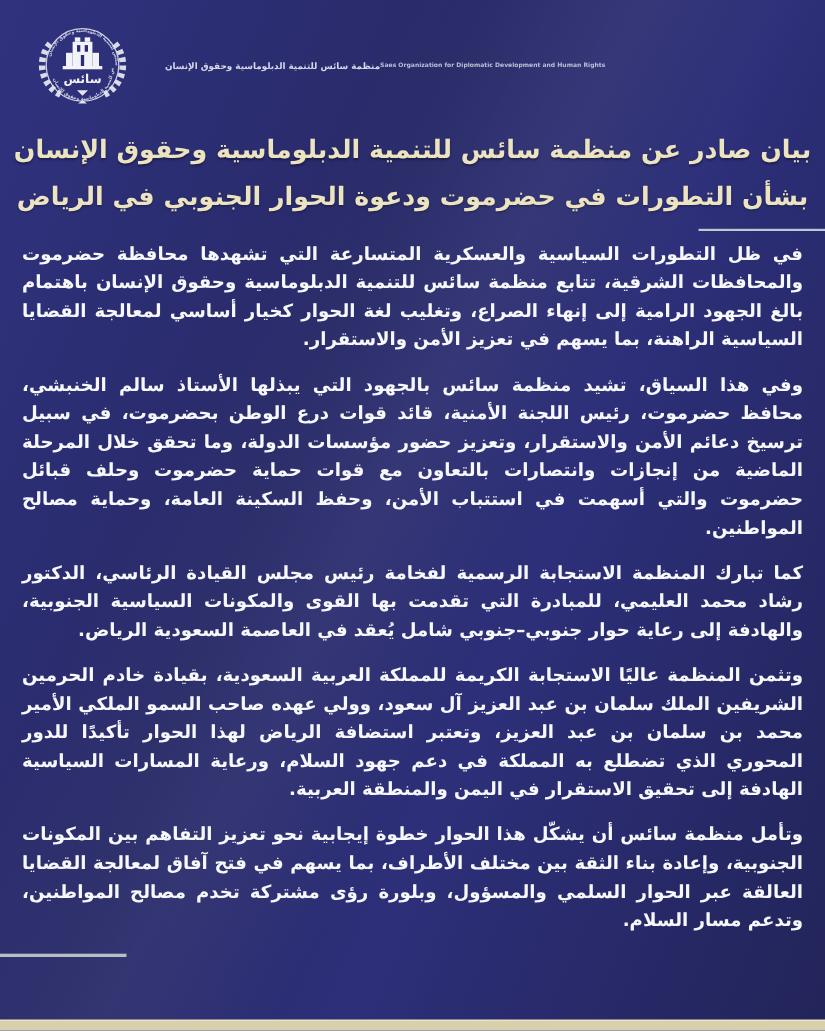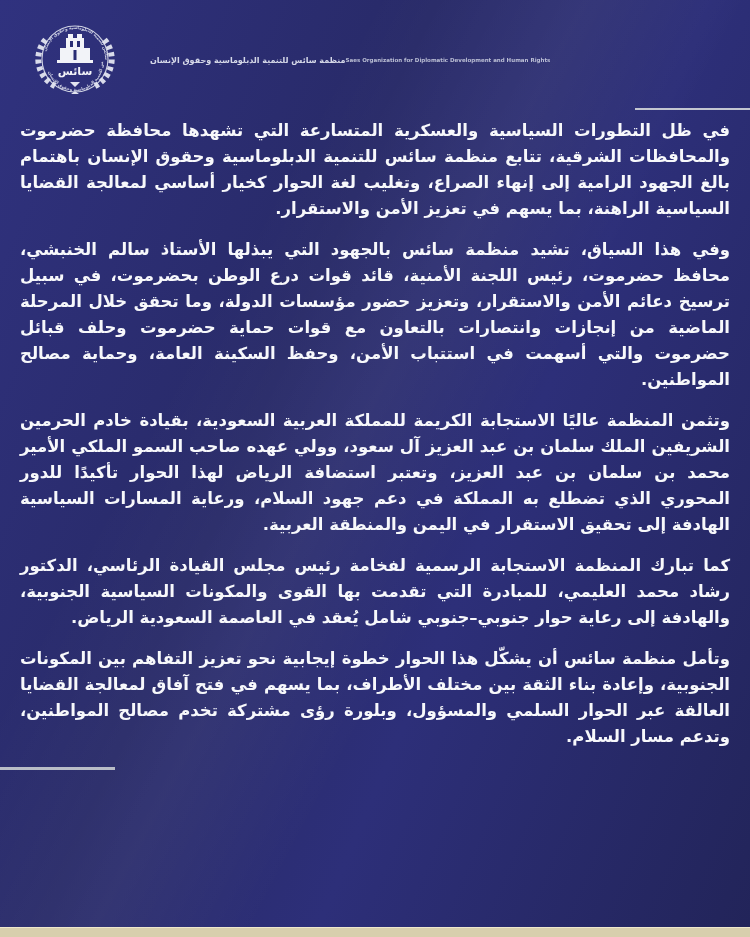--- a/index.html
+++ b/index.html
@@ -111,27 +111,31 @@
       </g>
 
       <text x="75" y="57" text-anchor="middle" font-size="11" font-weight="bold" fill="#f2f3f8" direction="rtl">سائس</text>
 
       <path d="M 70 64 L 80 64 L 75 69 Z M 75 69 L 75 73 L 71 76 L 79 76 L 75 73" fill="#e3e5f0"></path>
     </svg>
     <div class="logo-caption-ar">منظمة سائس للتنمية الدبلوماسية وحقوق الإنسان</div>
     <div class="logo-caption-en">Saes Organization for Diplomatic Development and Human Rights</div>
   </div>
 
+  <div class="title">
+    <div>بيان صادر عن منظمة سائس للتنمية الدبلوماسية وحقوق الإنسان</div>
+    <div>بشأن التطورات في حضرموت ودعوة الحوار الجنوبي في الرياض</div>
+  </div>
 
   <div class="rule-top"></div>
 
   <div class="statement">
     <p>في ظل التطورات السياسية والعسكرية المتسارعة التي تشهدها محافظة حضرموت والمحافظات الشرقية، تتابع منظمة سائس للتنمية الدبلوماسية وحقوق الإنسان باهتمام بالغ الجهود الرامية إلى إنهاء الصراع، وتغليب لغة الحوار كخيار أساسي لمعالجة القضايا السياسية الراهنة، بما يسهم في تعزيز الأمن والاستقرار.</p>
     <p>وفي هذا السياق، تشيد منظمة سائس بالجهود التي يبذلها الأستاذ سالم الخنبشي، محافظ حضرموت، رئيس اللجنة الأمنية، قائد قوات درع الوطن بحضرموت، في سبيل ترسيخ دعائم الأمن والاستقرار، وتعزيز حضور مؤسسات الدولة، وما تحقق خلال المرحلة الماضية من إنجازات وانتصارات بالتعاون مع قوات حماية حضرموت وحلف قبائل حضرموت والتي أسهمت في استتباب الأمن، وحفظ السكينة العامة، وحماية مصالح المواطنين.</p>
+    <p>كما تبارك المنظمة الاستجابة الرسمية لفخامة رئيس مجلس القيادة الرئاسي، الدكتور رشاد محمد العليمي، للمبادرة التي تقدمت بها القوى والمكونات السياسية الجنوبية، والهادفة إلى رعاية حوار جنوبي–جنوبي شامل يُعقد في العاصمة السعودية الرياض.</p>
     <p>وتثمن المنظمة عاليًا الاستجابة الكريمة للمملكة العربية السعودية، بقيادة خادم الحرمين الشريفين الملك سلمان بن عبد العزيز آل سعود، وولي عهده صاحب السمو الملكي الأمير محمد بن سلمان بن عبد العزيز، وتعتبر استضافة الرياض لهذا الحوار تأكيدًا للدور المحوري الذي تضطلع به المملكة في دعم جهود السلام، ورعاية المسارات السياسية الهادفة إلى تحقيق الاستقرار في اليمن والمنطقة العربية.</p>
-    <p>كما تبارك المنظمة الاستجابة الرسمية لفخامة رئيس مجلس القيادة الرئاسي، الدكتور رشاد محمد العليمي، للمبادرة التي تقدمت بها القوى والمكونات السياسية الجنوبية، والهادفة إلى رعاية حوار جنوبي–جنوبي شامل يُعقد في العاصمة السعودية الرياض.</p>
     <p>وتأمل منظمة سائس أن يشكّل هذا الحوار خطوة إيجابية نحو تعزيز التفاهم بين المكونات الجنوبية، وإعادة بناء الثقة بين مختلف الأطراف، بما يسهم في فتح آفاق لمعالجة القضايا العالقة عبر الحوار السلمي والمسؤول، وبلورة رؤى مشتركة تخدم مصالح المواطنين، وتدعم مسار السلام.</p>
   </div>
 
   <div class="rule-bottom"></div>
 
   <div class="bottom-bar"></div>
 </div>
 
 </body></html>

